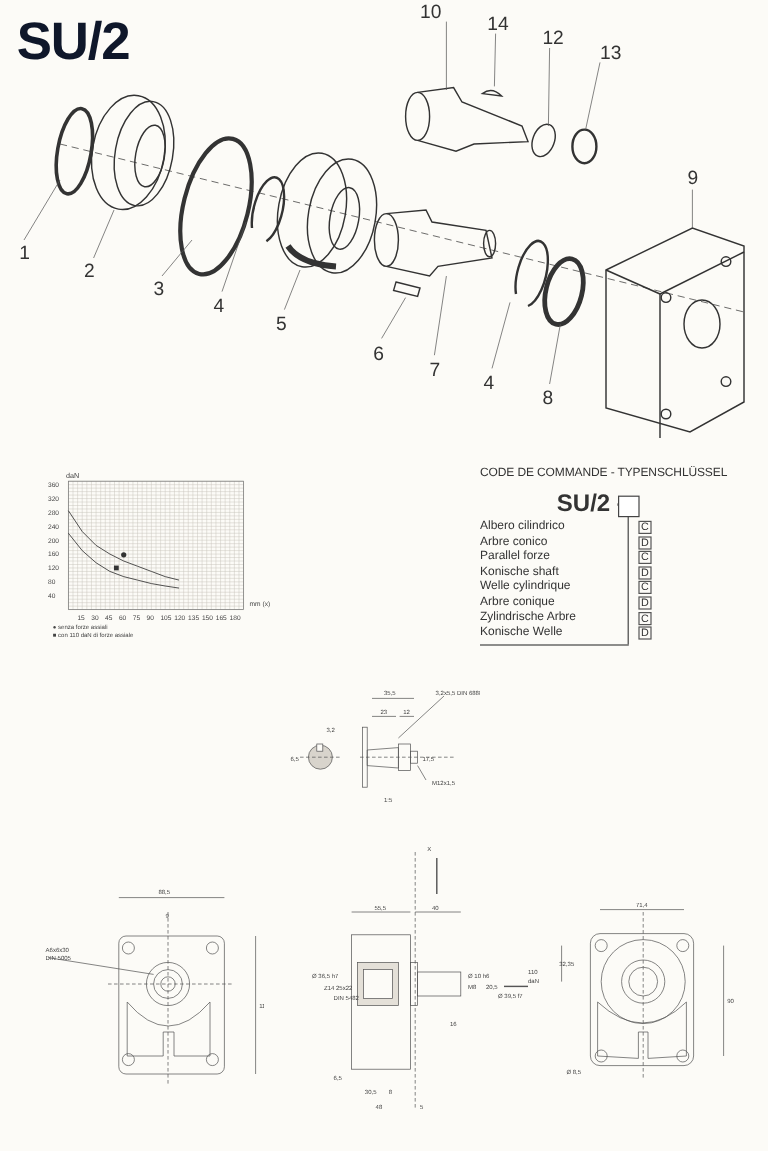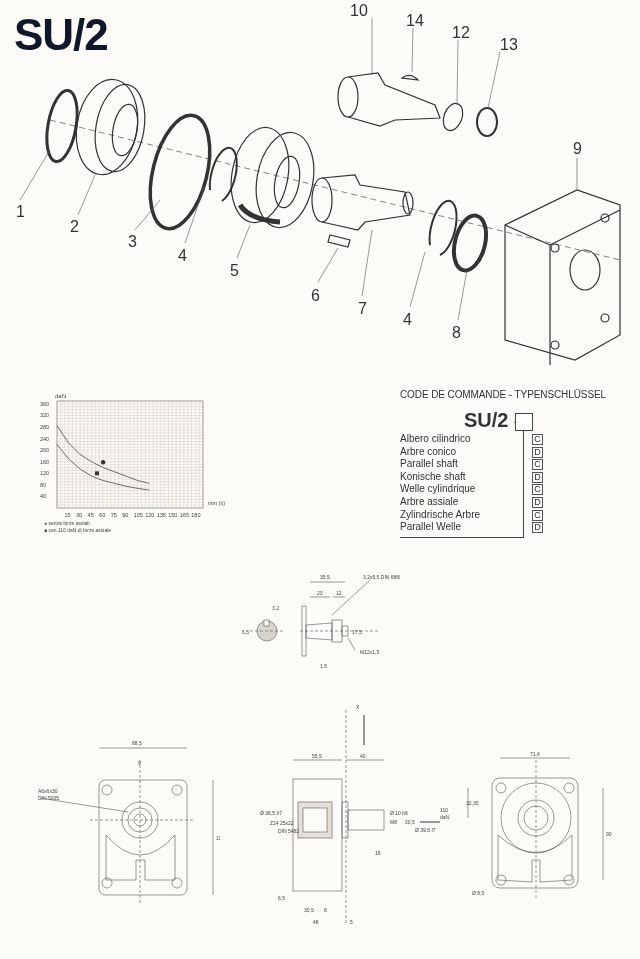--- a/index.html
+++ b/index.html
@@ -248,41 +248,41 @@
   <div class="rows">
     <div class="row">
         <span class="lbl">Albero cilindrico</span>
         <span class="c">C</span>
       </div>
     <div class="row">
         <span class="lbl">Arbre conico</span>
         <span class="c">D</span>
       </div>
     <div class="row">
-        <span class="lbl">Parallel shaft</span>
+        <span class="lbl">Parallel forze</span>
         <span class="c">C</span>
       </div>
     <div class="row">
         <span class="lbl">Konische shaft</span>
         <span class="c">D</span>
       </div>
     <div class="row">
         <span class="lbl">Welle cylindrique</span>
         <span class="c">C</span>
       </div>
     <div class="row">
-        <span class="lbl">Arbre assiale</span>
+        <span class="lbl">Arbre conique</span>
         <span class="c">D</span>
       </div>
     <div class="row">
         <span class="lbl">Zylindrische Arbre</span>
         <span class="c">C</span>
       </div>
     <div class="row">
-        <span class="lbl">Parallel Welle</span>
+        <span class="lbl">Konische Welle</span>
         <span class="c">D</span>
       </div>
   </div>
 </div>
 
 <svg class="abs" style="left:220px;top:570px" width="180" height="110">
   <g stroke="#555" fill="none" stroke-width="0.6" font-size="5" fill-rule="nonzero">
     <circle cx="47" cy="61" r="10" fill="#d8d4cc"></circle>
     <line x1="30" y1="61" x2="65" y2="61" stroke-dasharray="3,2"></line>
     <rect x="44" y="50" width="5" height="6" fill="#fcfbf7"></rect>

